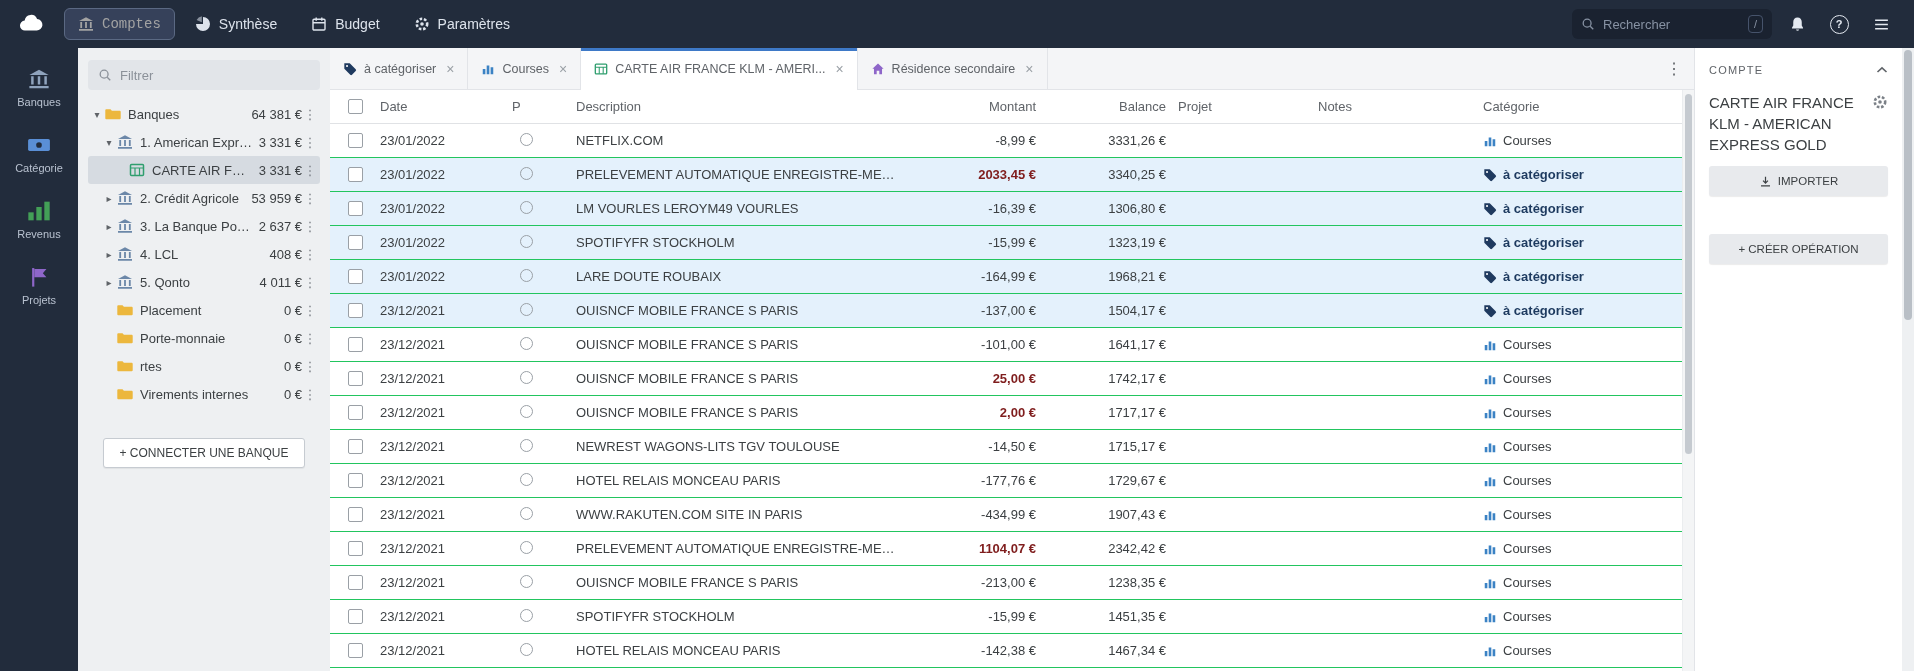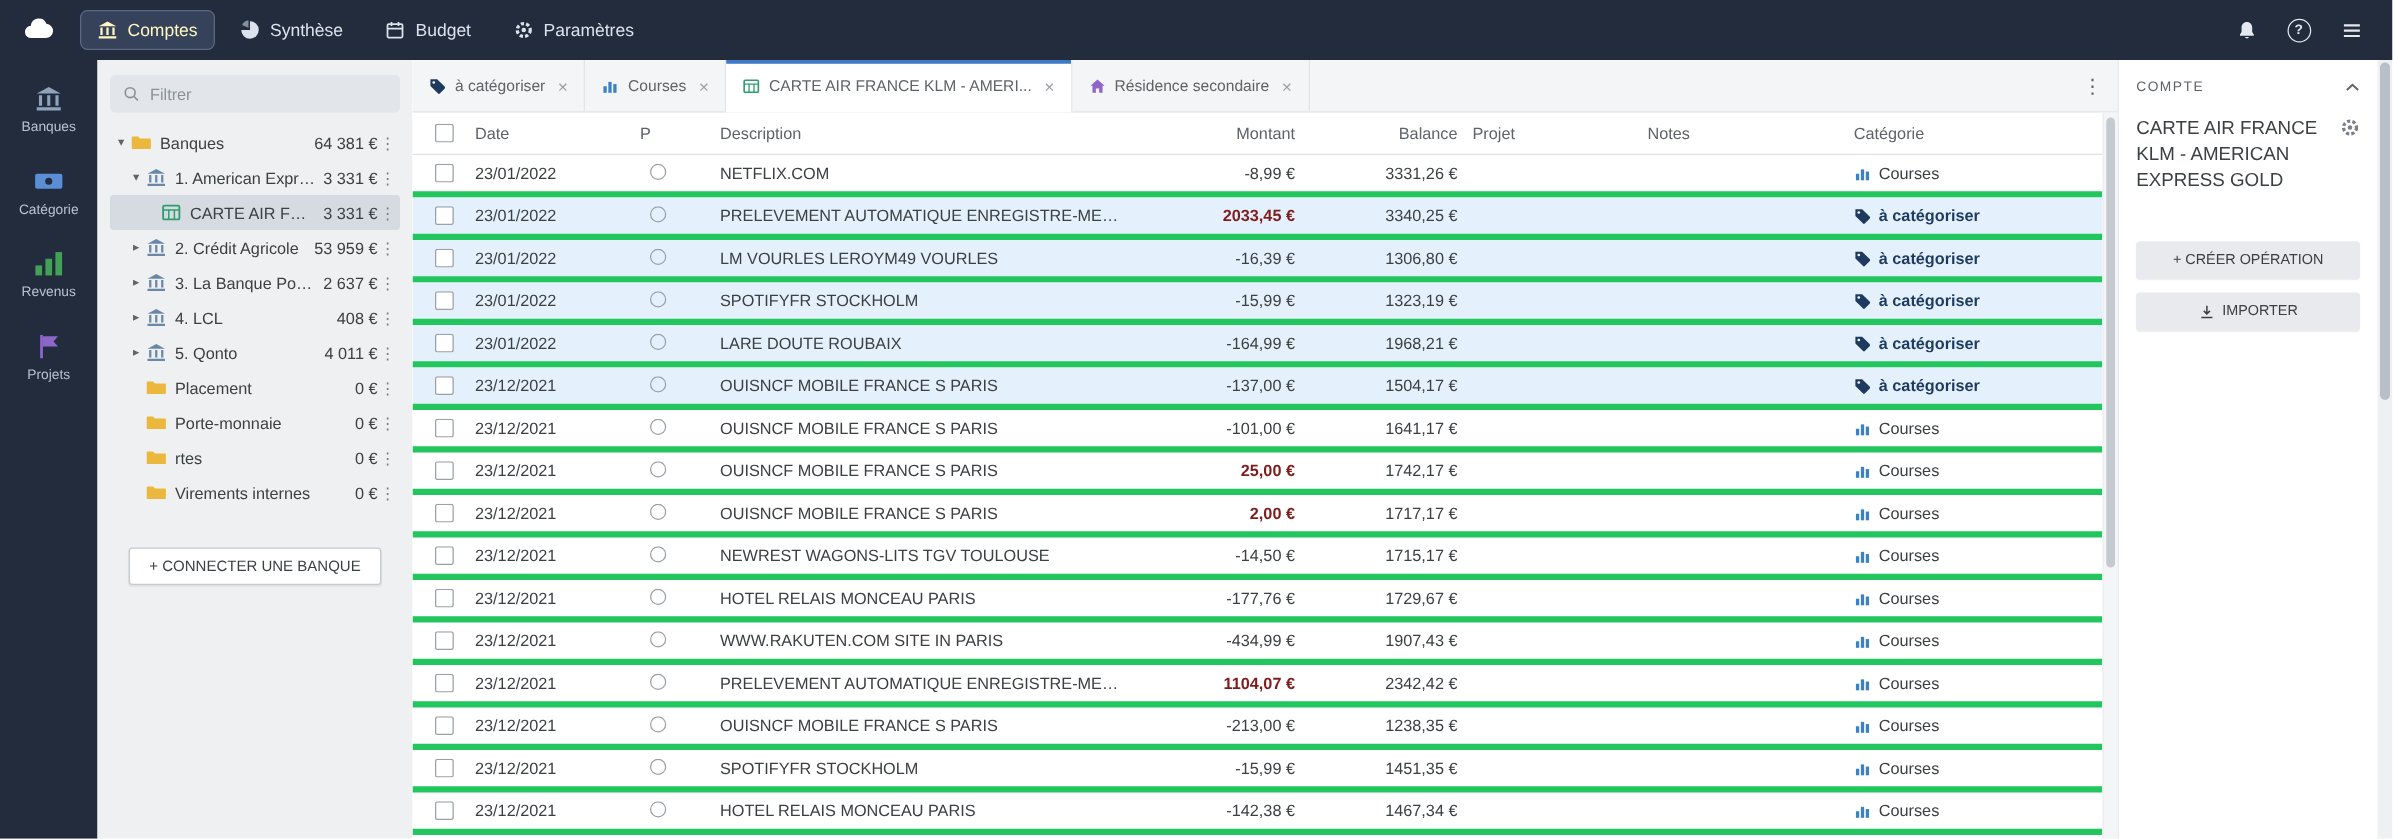--- a/index.html
+++ b/index.html
@@ -5,21 +5,21 @@
   * { box-sizing: border-box; margin: 0; padding: 0; }
   html,body { width:1914px; height:671px; overflow:hidden; }
   body { font-family:"Liberation Sans", sans-serif; background:#fff; color:#3c4043; }
   .app { display:flex; flex-direction:column; width:100%; height:100%; }
 
   
   .topbar { flex:0 0 48px; background:#222c3c; display:flex; align-items:center; padding:0 16px; gap:8px; }
   .logo { width:30px; height:30px; display:flex; align-items:center; justify-content:center; margin-right:10px; cursor:pointer; }
   .topnav { display:flex; gap:6px; align-items:center; }
   .nav-item { display:flex; align-items:center; gap:8px; color:#dde3ec; font-size:14px; height:32px; padding:0 13px; border-radius:6px; border:1px solid transparent; cursor:pointer; white-space:nowrap; }
-  .nav-item[data-active="true"] { background:#36415a; border-color:#5b6983; color:#fef9c3; }
+  .nav-item[data-active="true"] { background:#36415a; border-color:#5b6983; color:#a3a3a3;font-family:Liberation Mono, monospace; }
   .nav-icon svg { width:16px; height:16px; display:block; }
   .topbar-spacer { flex:1; }
   .search { display:flex; align-items:center; gap:8px; background:#1a2230; border-radius:6px; height:30px; padding:0 9px; width:200px; color:#8792a3; }
   .search svg { width:14px; height:14px; display:block; }
   .search input { background:transparent; border:none; outline:none; color:#cfd6e0; font-size:13px; flex:1; min-width:0; font-family:inherit; }
   .search input::placeholder { color:#8792a3; }
   .kbd { border:1px solid #46536b; border-radius:4px; font-size:11px; padding:0 5px; height:18px; line-height:16px; color:#8792a3; }
   .icon-btn { color:#e4e9f0; width:34px; height:34px; display:flex; align-items:center; justify-content:center; cursor:pointer; }
   .icon-btn svg { width:17px; height:17px; display:block; }
   .help-circle { width:19px; height:19px; border:1.5px solid #e4e9f0; border-radius:50%; display:flex; align-items:center; justify-content:center; font-size:11px; font-weight:bold; }
@@ -67,21 +67,21 @@
   .tab-icon svg { width:14px; height:14px; display:block; }
   .tab-close { color:#9aa0a6; font-size:14px; margin-left:3px; }
   .tabstrip-end { margin-left:auto; display:flex; align-items:center; padding:0 12px; color:#5f6368; font-size:16px; cursor:pointer; }
 
   .table-wrap { flex:1; display:flex; min-height:0; }
   .table { flex:1; min-width:0; display:flex; flex-direction:column; --cols: 44px 132px 64px 1fr 135px 130px 140px 165px 205px; }
   .thead { display:grid; grid-template-columns:var(--cols); flex:0 0 34px; align-items:center; border-bottom:1px solid #e0e2e5; color:#5f6368; font-size:13px; }
   .th, .td { padding:0 6px; white-space:nowrap; overflow:hidden; text-overflow:ellipsis; }
   .right { text-align:right; }
   .tbody { flex:1; overflow:hidden; }
-  .trow { display:grid; grid-template-columns:var(--cols); height:34px; align-items:center; border-bottom:5px solid #22c55e; font-size:13px; color:#3c4043; }
+  .trow { display:grid; grid-template-columns:var(--cols); height:34px; align-items:center; border-bottom:1px solid #22c55e; font-size:13px; color:#3c4043; }
   .trow[data-uncat="true"] { background:#e4f1fc; }
   .td-sel { display:flex; align-items:center; }
   .cb { appearance:none; -webkit-appearance:none; width:15px; height:15px; border:1px solid #9aa0a6; border-radius:2px; background:#fff; cursor:pointer; margin-left:12px; }
   .ring { width:13px; height:13px; border:1.5px solid #9aa0a6; border-radius:50%; display:inline-block; margin-left:8px; cursor:pointer; }
   .td.amount[data-pos="true"] { color:#7f1d1d; font-weight:700; }
   .cat-cell { display:flex; align-items:center; gap:6px; }
   .cat-icon svg { width:14px; height:14px; display:block; }
   .trow[data-uncat="true"] .cat-label { color:#1d3a5f; font-weight:700; }
 
   .vscroll { flex:0 0 12px; background:#f4f5f6; border-left:1px solid #ebedef; position:relative; }
@@ -146,20 +146,30 @@
         <span class="nav-icon">
             <svg viewBox="0 0 16 16" fill="none" stroke="currentColor">
               <circle cx="8" cy="8" r="5.2" stroke-width="2.6" stroke-dasharray="2.6 1.7"></circle>
               <circle cx="8" cy="8" r="1.8" fill="currentColor" stroke="none"></circle>
             </svg>
           </span>
         <span>Paramètres</span>
       </a>
     </nav>
     <div class="topbar-spacer"></div>
+    <div class="search">
+      <span>
+          <svg viewBox="0 0 16 16">
+            <circle cx="7" cy="7" r="4.5" fill="none" stroke="currentColor" stroke-width="1.5"></circle>
+            <line x1="10.5" y1="10.5" x2="14" y2="14" stroke="currentColor" stroke-width="1.5"></line>
+          </svg>
+        </span>
+      <input placeholder="Rechercher" style="">
+      <span class="kbd">/</span>
+    </div>
     <div class="icon-btn">
       <span>
           <svg viewBox="0 0 16 16" fill="currentColor">
             <path d="M8 1.5c-2.5 0-4 1.9-4 4.2V9L2.8 11v.8h10.4V11L12 9V5.7c0-2.3-1.5-4.2-4-4.2z"></path>
             <path d="M6.6 12.8a1.5 1.5 0 0 0 2.9 0z"></path>
           </svg>
         </span>
     </div>
     <div class="icon-btn">
       <span class="help-circle">
@@ -850,29 +860,29 @@
       </div>
       <div class="panel-title-row">
         <div class="panel-title">CARTE AIR FRANCE KLM - AMERICAN EXPRESS GOLD</div>
         <span class="panel-gear">
             <svg viewBox="0 0 16 16" fill="none" stroke="currentColor">
               <circle cx="8" cy="8" r="5.2" stroke-width="2.6" stroke-dasharray="2.6 1.7"></circle>
               <circle cx="8" cy="8" r="1.8" fill="currentColor" stroke="none"></circle>
             </svg>
           </span>
       </div>
-      <button class="panel-btn first">+ CRÉER OPÉRATION</button>
       <button class="panel-btn">
         <span>
             <svg viewBox="0 0 16 16" stroke="currentColor" fill="none" stroke-width="1.5">
               <path d="M8 2v8M5 7l3 3 3-3M2.5 13.5h11"></path>
             </svg>
           </span>
         <span>IMPORTER</span>
       </button>
+      <button class="panel-btn first">+ CRÉER OPÉRATION</button>
     </aside>
 
     <div class="page-scroll">
       <div class="thumb"></div>
     </div>
 
   </div>
 </div>
 
 </body></html>

